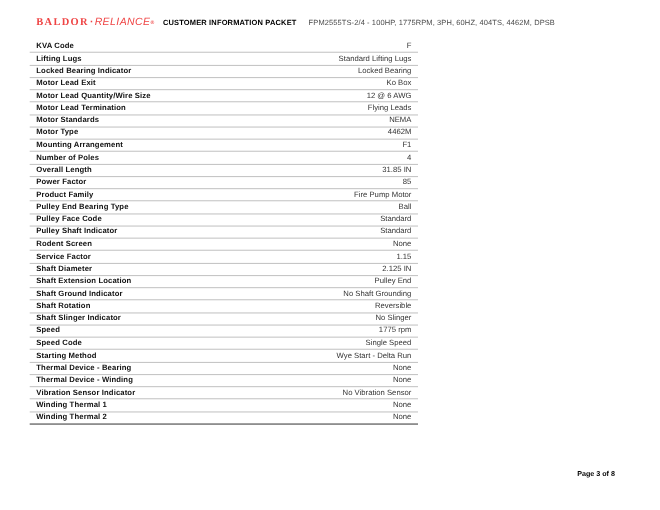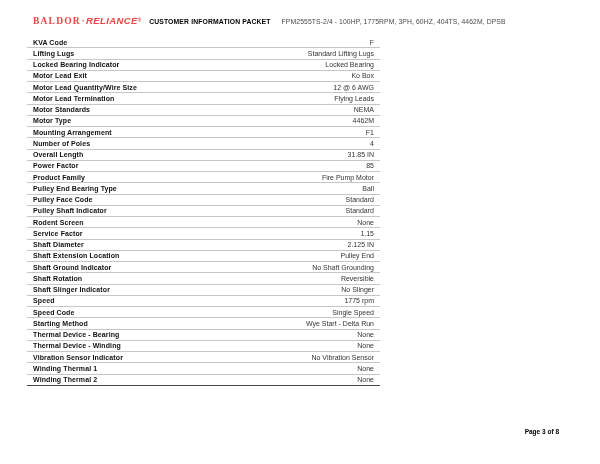--- a/index.html
+++ b/index.html
@@ -38,21 +38,21 @@
     font-size: 9.5px;
     letter-spacing: 1.2px;
   }
   .brand-sep {
     font-weight: bold;
     font-size: 9.5px;
     margin: 0 1px;
   }
   .brand-part2 {
     font-style: italic;
-    font-weight: bold;
+    font-weight: normal;
     font-size: 9.5px;
     letter-spacing: 0.4px;
   }
   .brand-mark {
     font-size: 4.5px;
     font-style: italic;
     font-weight: bold;
     vertical-align: super;
     position: relative;
     top: -3px;

